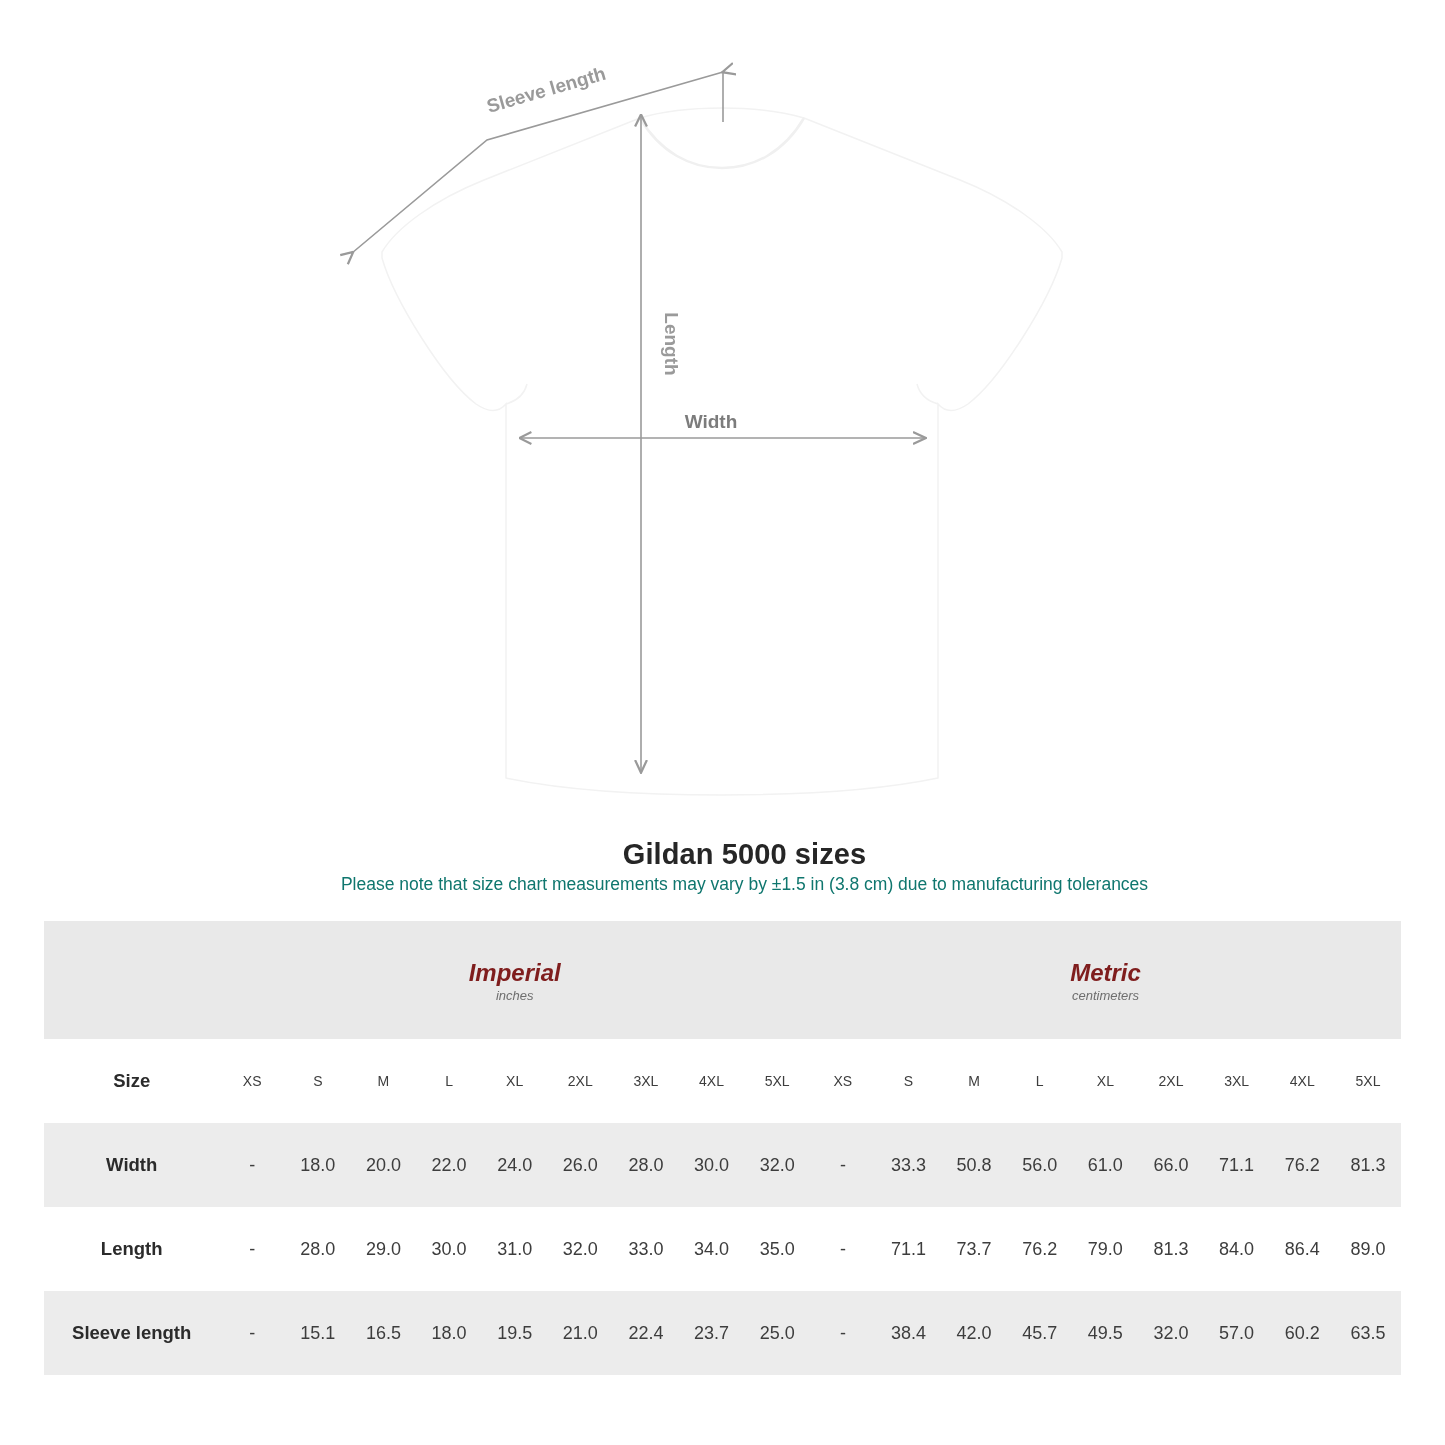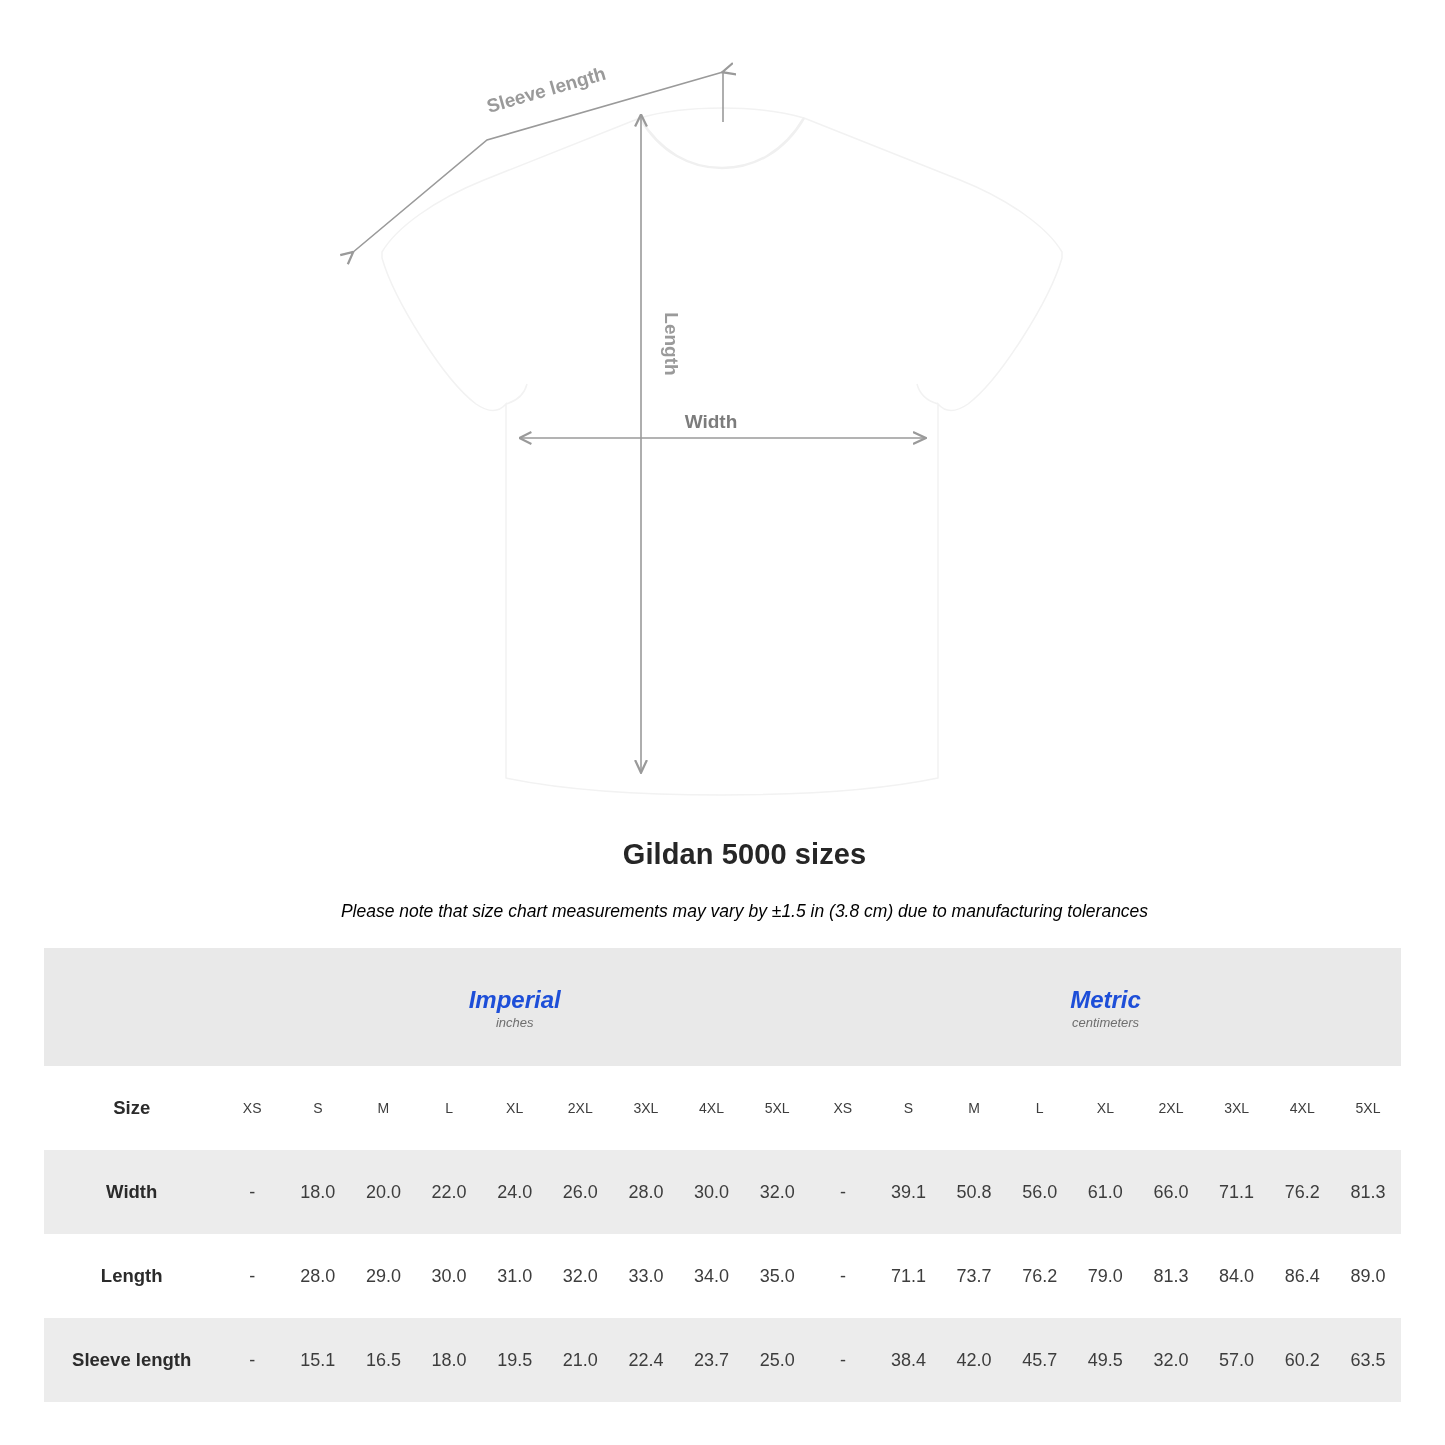--- a/index.html
+++ b/index.html
@@ -36,23 +36,22 @@
     padding-left: 44px;
   }
   .chart-title {
     font-size: 29px;
     font-weight: bold;
     color: #262626;
     letter-spacing: 0.1px;
   }
   .chart-note {
     font-size: 17.5px;
-    font-style: italic;
-    color: #000000;
-    margin-top: 30px;
+    color: #0f766e;
+    margin-top: 3px;
   }
 
   
   .table-wrap {
     margin: 26px 44px 0 44px;
     width: 1357px;
   }
   table.size-table {
     border-collapse: collapse;
     width: 100%;
@@ -67,21 +66,21 @@
 
   
   tr.unit-row td {
     height: 118px;
     background: #e9e9e9;
   }
   .unit-name {
     font-size: 24px;
     font-style: italic;
     font-weight: bold;
-    color: #1d4ed8;
+    color: #7f1d1d;
     line-height: 1.25;
   }
   .unit-sub {
     font-size: 13px;
     font-style: italic;
     color: #6e6e6e;
   }
 
   
   tr.size-row td {
@@ -244,21 +243,21 @@
           <td>-</td>
           <td>18.0</td>
           <td>20.0</td>
           <td>22.0</td>
           <td>24.0</td>
           <td>26.0</td>
           <td>28.0</td>
           <td>30.0</td>
           <td>32.0</td>
           <td>-</td>
-          <td>39.1</td>
+          <td>33.3</td>
           <td>50.8</td>
           <td>56.0</td>
           <td>61.0</td>
           <td>66.0</td>
           <td>71.1</td>
           <td>76.2</td>
           <td>81.3</td>
         </tr>
 
         <tr class="data-row">

